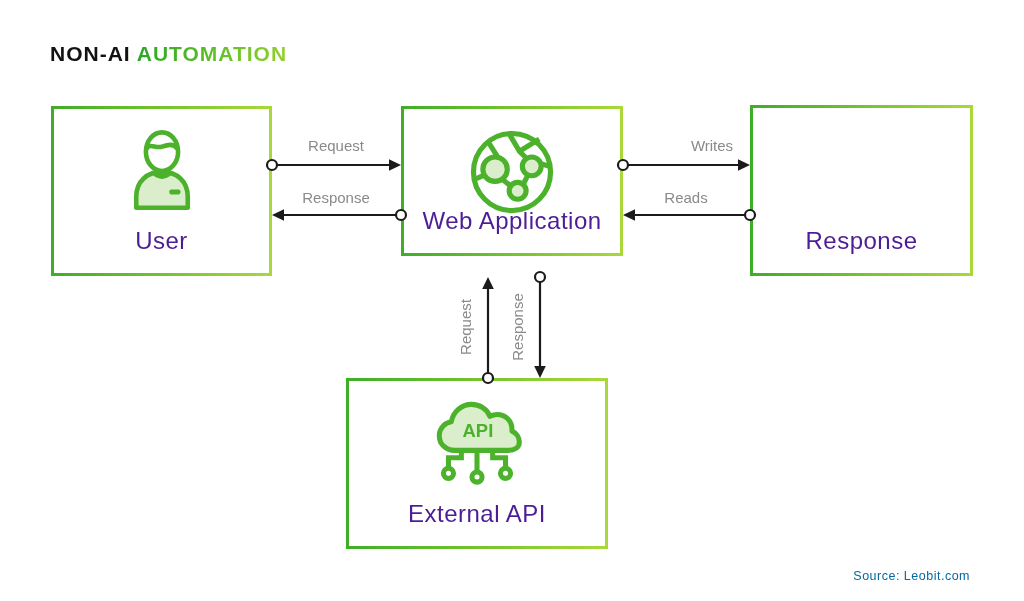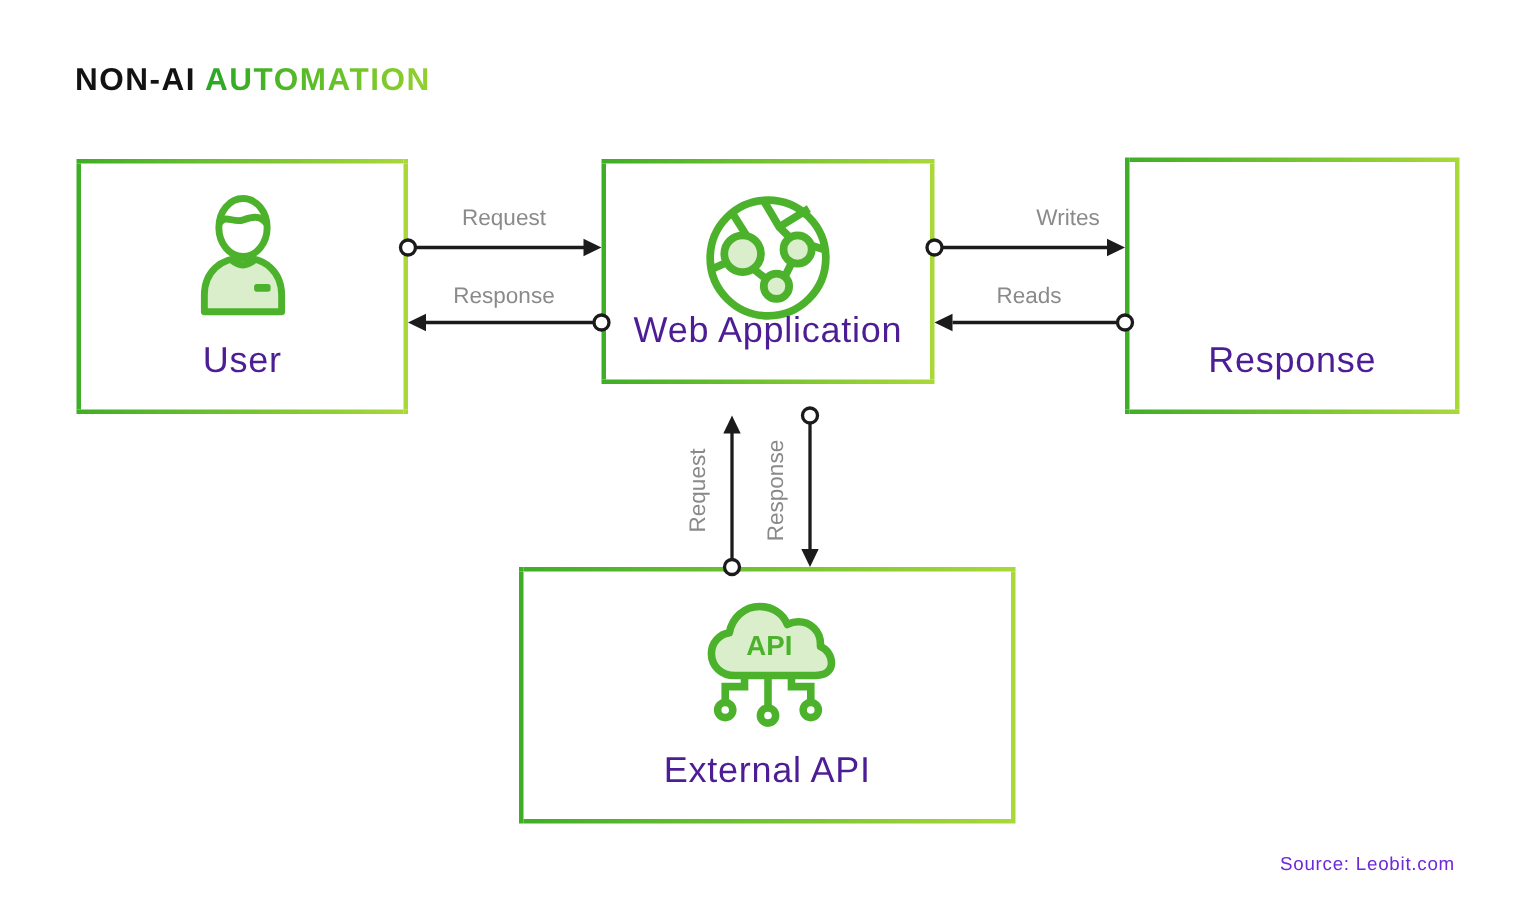--- a/index.html
+++ b/index.html
@@ -25,38 +25,38 @@
   .node .icon{
     position:absolute;left:50%;transform:translateX(-50%);top:16px;
   }
   .node .nlabel{
     position:absolute;left:0;right:0;bottom:18px;text-align:center;
     font-size:24px;color:#4c1d95;letter-spacing:0.5px;
   }
   #box-user{left:51px;top:106px;width:221px;height:170px;}
   #box-webapp{left:401px;top:106px;width:222px;height:150px;}
   #box-database{left:750px;top:105px;width:223px;height:171px;}
-  #box-extapi{left:346px;top:378px;width:331px;height:171px;}
+  #box-extapi{left:346px;top:378px;width:262px;height:171px;}
   
   #connectors{position:absolute;left:0;top:0;width:1024px;height:601px;pointer-events:none;}
   
   .elabel{
     position:absolute;font-size:15px;color:#8a8a8a;text-align:center;
     width:130px;height:20px;line-height:20px;
   }
   .elabel.vert{transform:rotate(-90deg);transform-origin:center center;width:110px;}
   #lbl-req-user{left:271px;top:136px;}
   #lbl-res-user{left:271px;top:188px;}
   #lbl-writes{left:621px;top:136px;margin-left:26px;}
   #lbl-reads{left:621px;top:188px;}
   #lbl-req-api{left:411px;top:317px;}
   #lbl-res-api{left:463px;top:317px;}
   
   .source{
-    position:absolute;right:54px;top:569px;font-size:12.5px;color:#6d28d9;
+    position:absolute;right:54px;top:569px;font-size:12.5px;color:#0369a1;
     letter-spacing:0.5px;
   }
 </style>
 </head>
 <body>
 
 <div id="stage">
 
   <div class="title"><span>NON-AI</span><span> </span><span class="hl">AUTOMATION</span></div>
 

